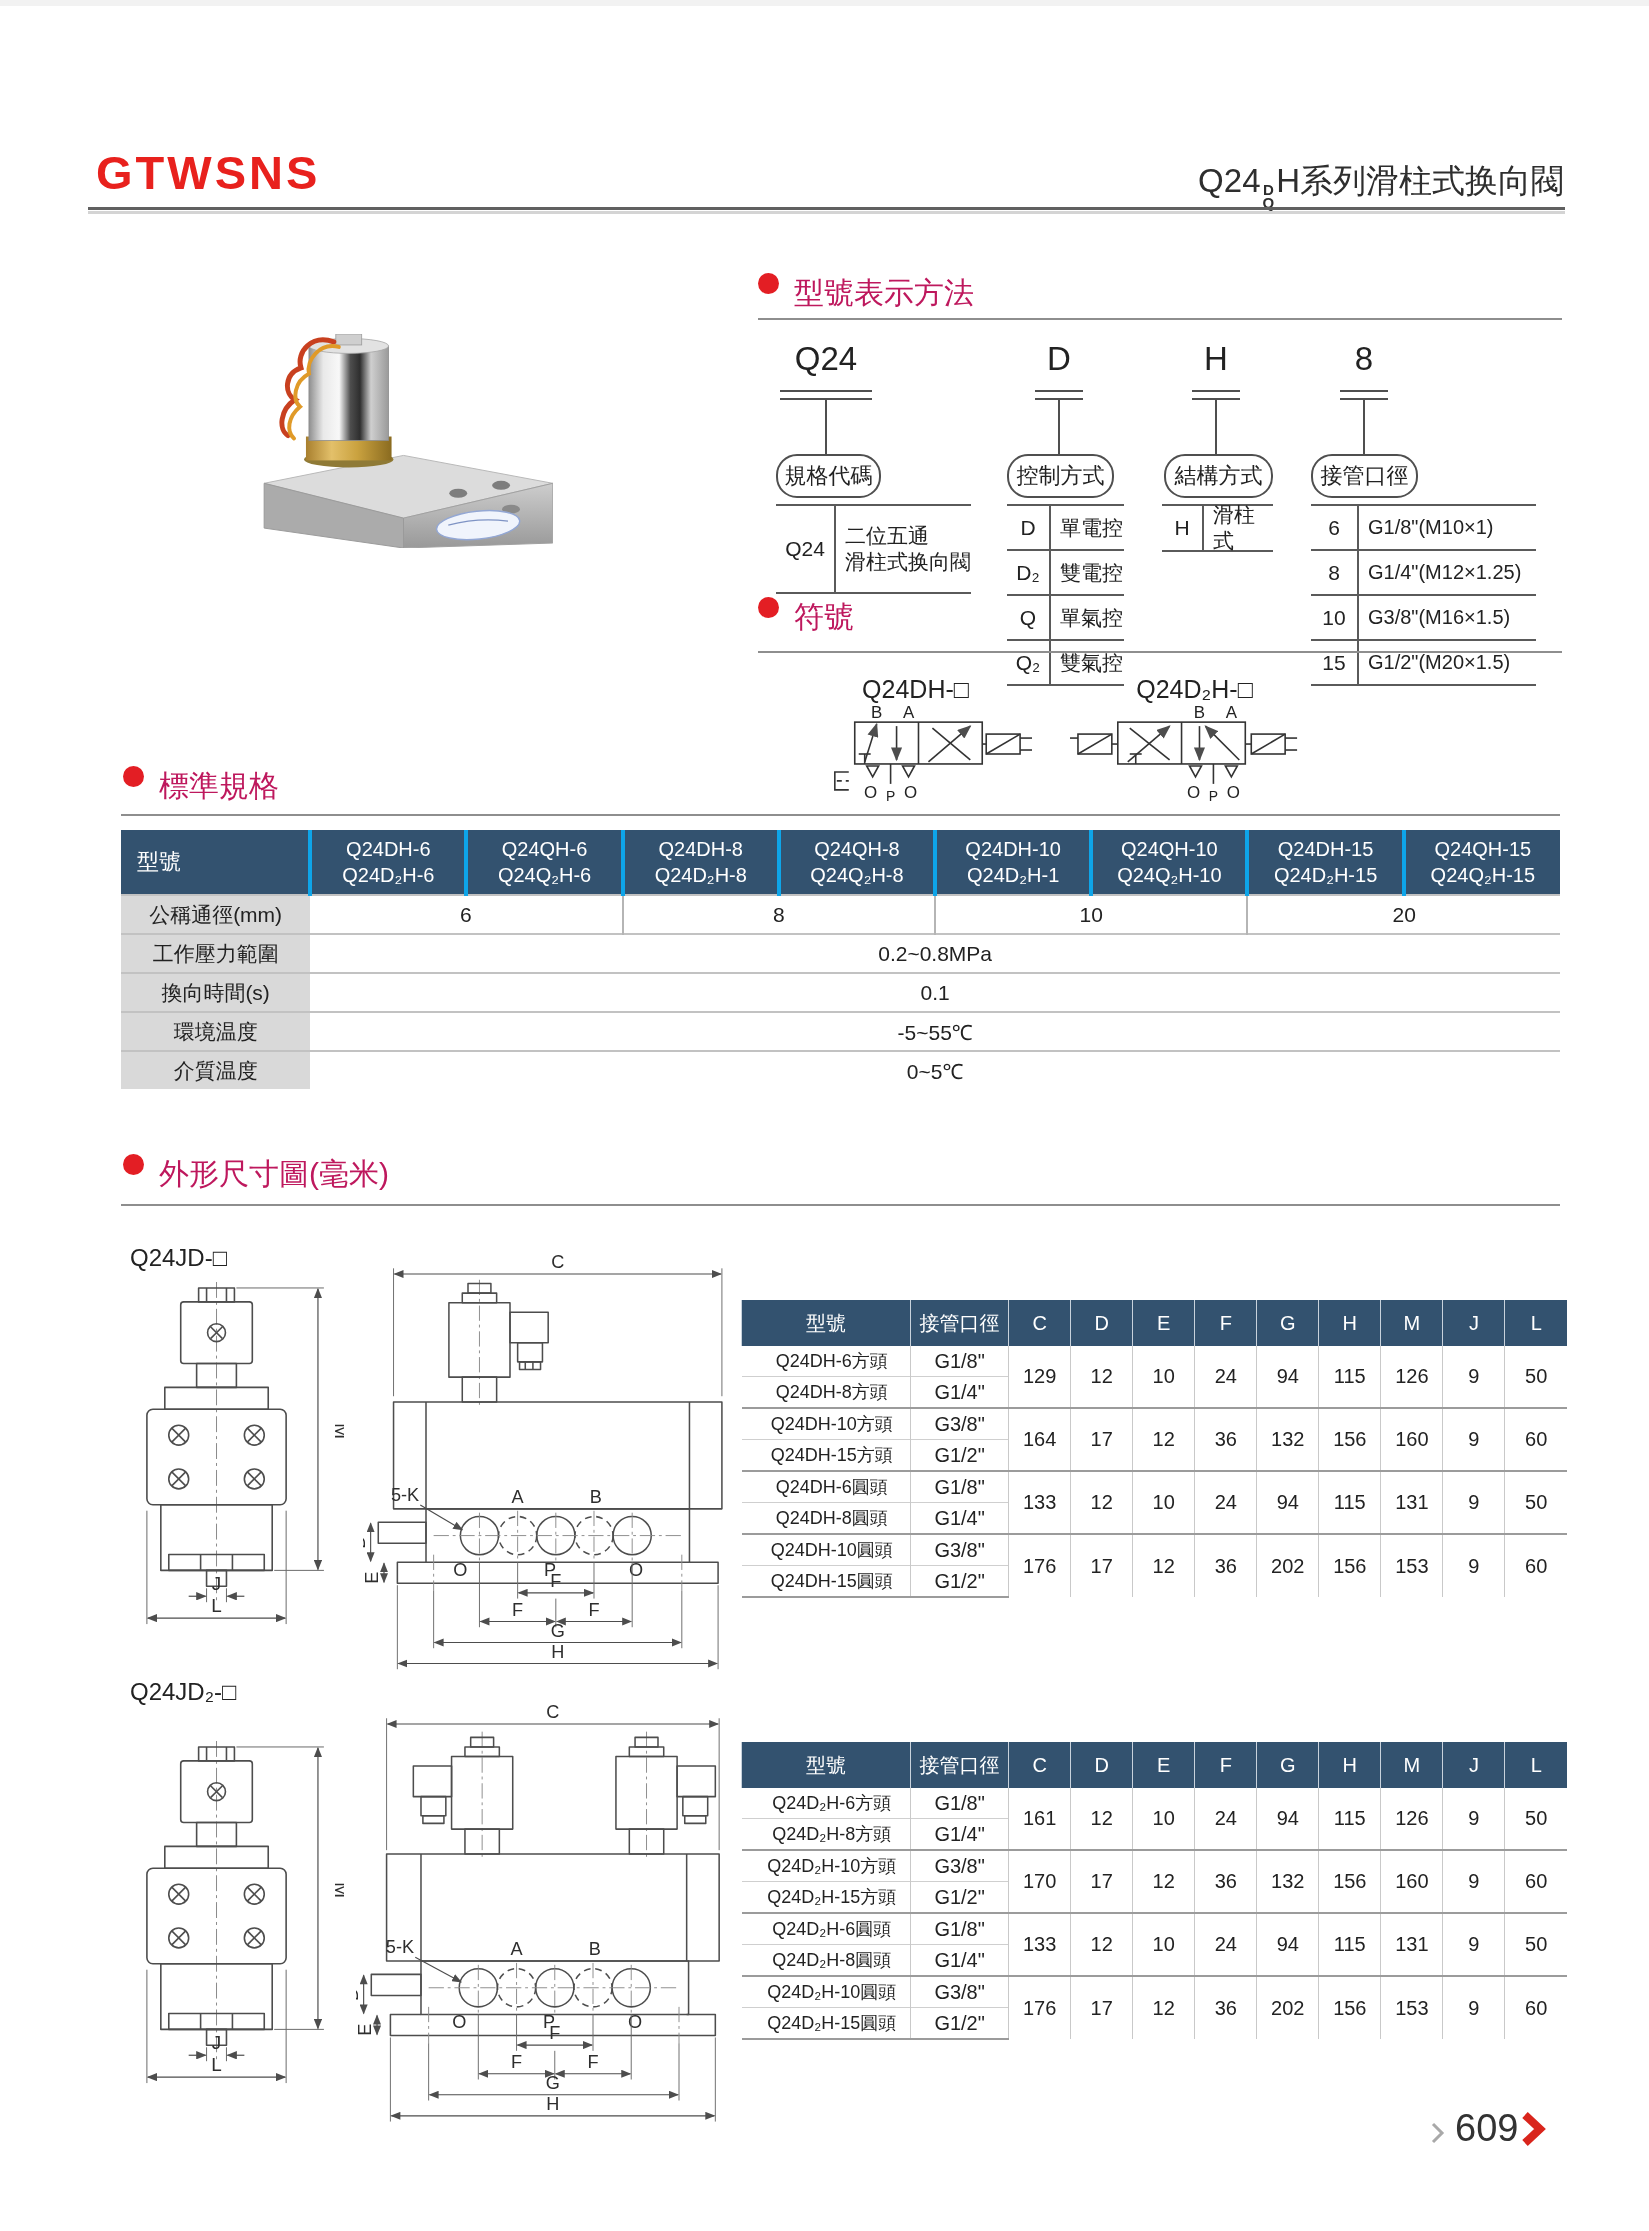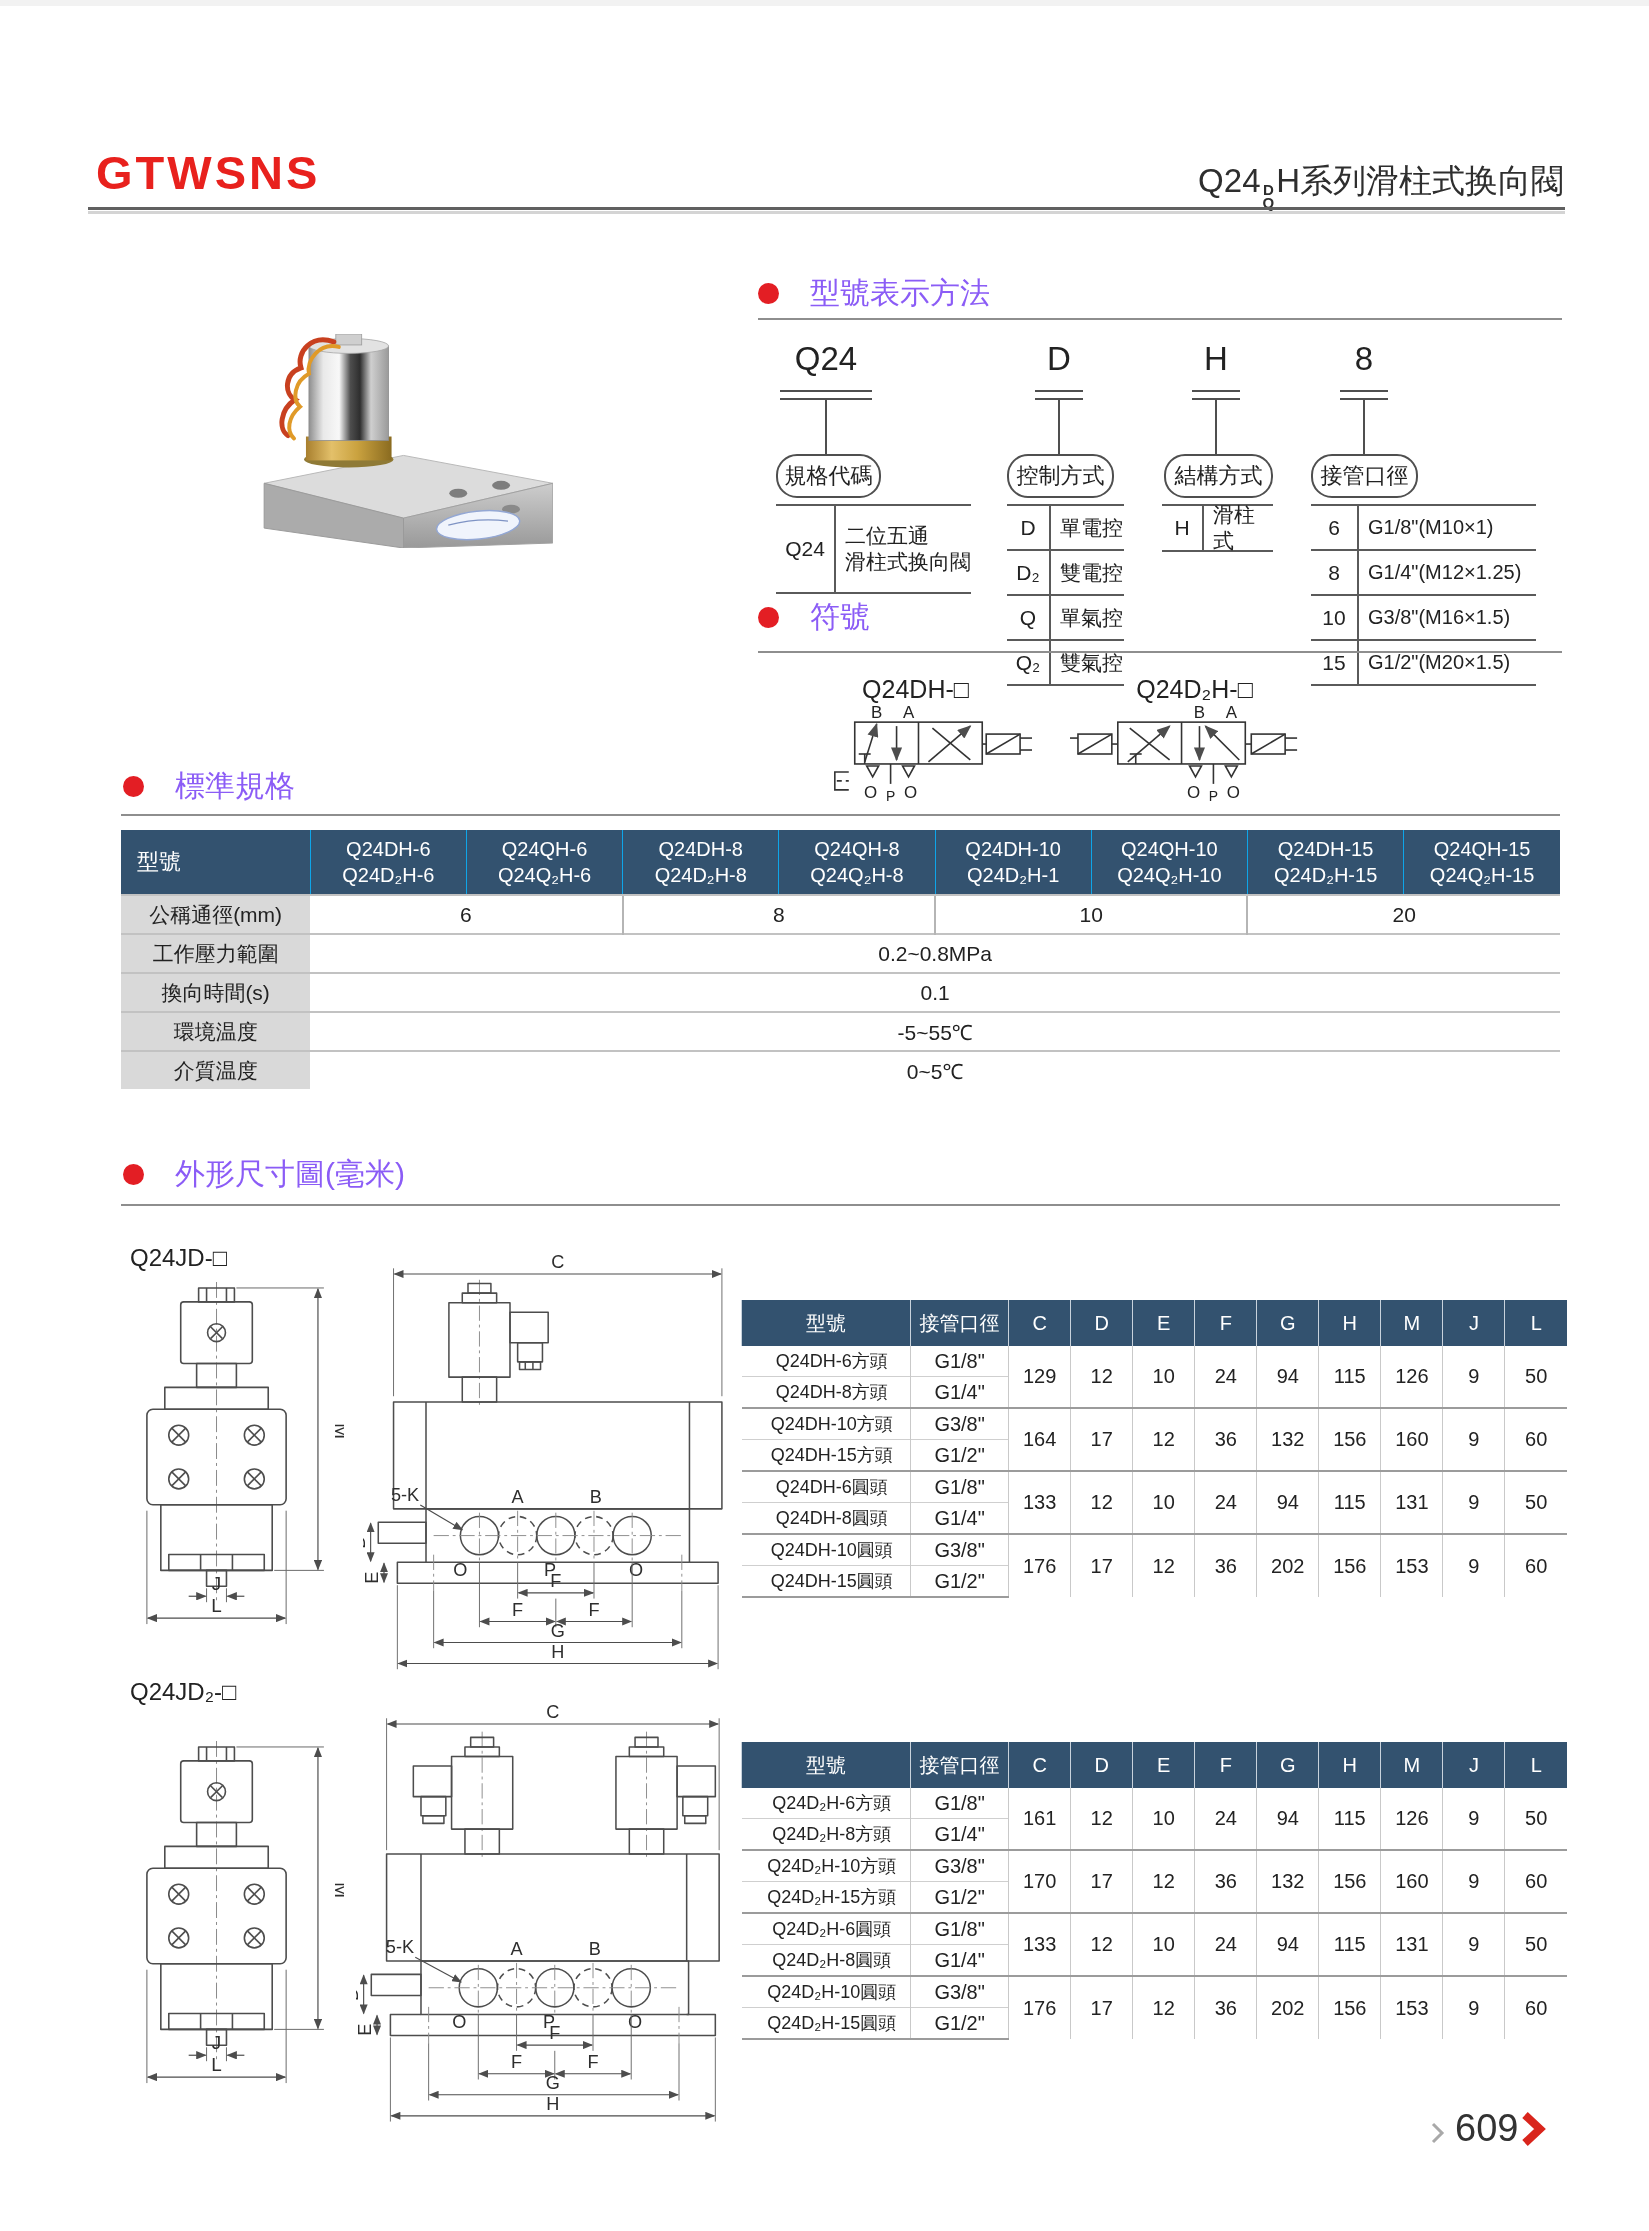--- a/index.html
+++ b/index.html
@@ -3,36 +3,36 @@
 <meta charset="utf-8">
 <style>
   html,body{margin:0;padding:0;background:#f2f2f2}
   .page{position:relative;width:1650px;height:2232px;background:#ffffff;margin:6px auto;
         font-family:"Liberation Sans",sans-serif;color:#222;overflow:hidden}
   .abs{position:absolute}
   .brand{left:96px;top:139px;font-size:47px;font-weight:800;color:#e8211d;letter-spacing:3px}
   .title{left:856px;top:153px;width:708px;text-align:right;font-size:33px;color:#2e2e2e;white-space:nowrap}
   .stack{display:inline-flex;flex-direction:column;align-items:center;font-size:15px;line-height:13px;font-weight:700;transform:translateY(3px);margin:0 2px}
   .hrule{left:88px;top:201px;width:1477px;height:3px;background:#606060;box-shadow:0 4px 0 #d4d4d4}
-  .sec{display:flex;align-items:center;gap:31px;font-size:30px;color:#8b5cf6;white-space:nowrap}
+  .sec{display:flex;align-items:flex-start;gap:15px;font-size:30px;color:#be185d;white-space:nowrap}
   .dot{width:21px;height:21px;border-radius:50%;background:#e31e24;flex:none}
   .uline{height:2px;background:#8e8e8e}
   .code{font-size:33px;color:#222;text-align:center}
   .dul{height:6px;border-top:2px solid #4f4f4f;border-bottom:2px solid #4f4f4f}
   .stem{width:2px;background:#4f4f4f}
   .rbox{border:2px solid #4f4f4f;border-radius:21px;display:flex;align-items:center;justify-content:center;font-size:22px;color:#222;background:#fff}
   .mini{border-top:2px solid #5a5a5a;border-bottom:2px solid #5a5a5a}
   .mini .row{display:flex;align-items:stretch;border-bottom:2px solid #5a5a5a}
   .mini .row:last-child{border-bottom:none}
   .mini .k{display:flex;align-items:center;justify-content:center;border-right:2px solid #5a5a5a;font-size:21px}
   .mini .v{flex:1;display:flex;align-items:center;padding-left:9px;font-size:21px;white-space:pre-line;line-height:1.22}
   .symlab{font-size:25px;color:#222;text-align:center}
   table.spec{position:absolute;left:121px;top:824px;width:1439px;border-collapse:collapse;table-layout:fixed}
   .spec td{font-size:21px;color:#222;text-align:center;vertical-align:middle;padding:0}
-  .spec tr.hd td{background:#33526f;color:#fff;height:64px;white-space:pre-line;line-height:1.3;font-size:20px;border-left:1px solid #0ea5e9}
+  .spec tr.hd td{background:#33526f;color:#fff;height:64px;white-space:pre-line;line-height:1.3;font-size:20px;border-left:4px solid #0ea5e9}
   .spec tr.hd td:first-child{border-left:none;text-align:left;padding-left:16px;font-size:22px}
   .spec tr.bd td{height:37px;border-top:2px solid #c2c2c2;background:#fff}
   .spec tr.bd td.lbl{background:#d9d9d9;text-align:center;}
   .spec tr.last td{border-bottom:2px solid #b5b5b5}
   .spec td.sp{border-left:2px solid #b5b5b5}
   table.dim{position:absolute;border-collapse:collapse;table-layout:fixed;width:826px}
   .dim td{font-size:20px;color:#222;text-align:center;vertical-align:middle;border-left:1px solid #c9c9c9;padding:0}
   .dim td:first-child{border-left:none}
   .dim tr.hd td{background:#33526f;color:#fff;height:46px;border-left:1px solid #c8d2dc}
   .dim tr.bd td{height:30px;background:#fff}

